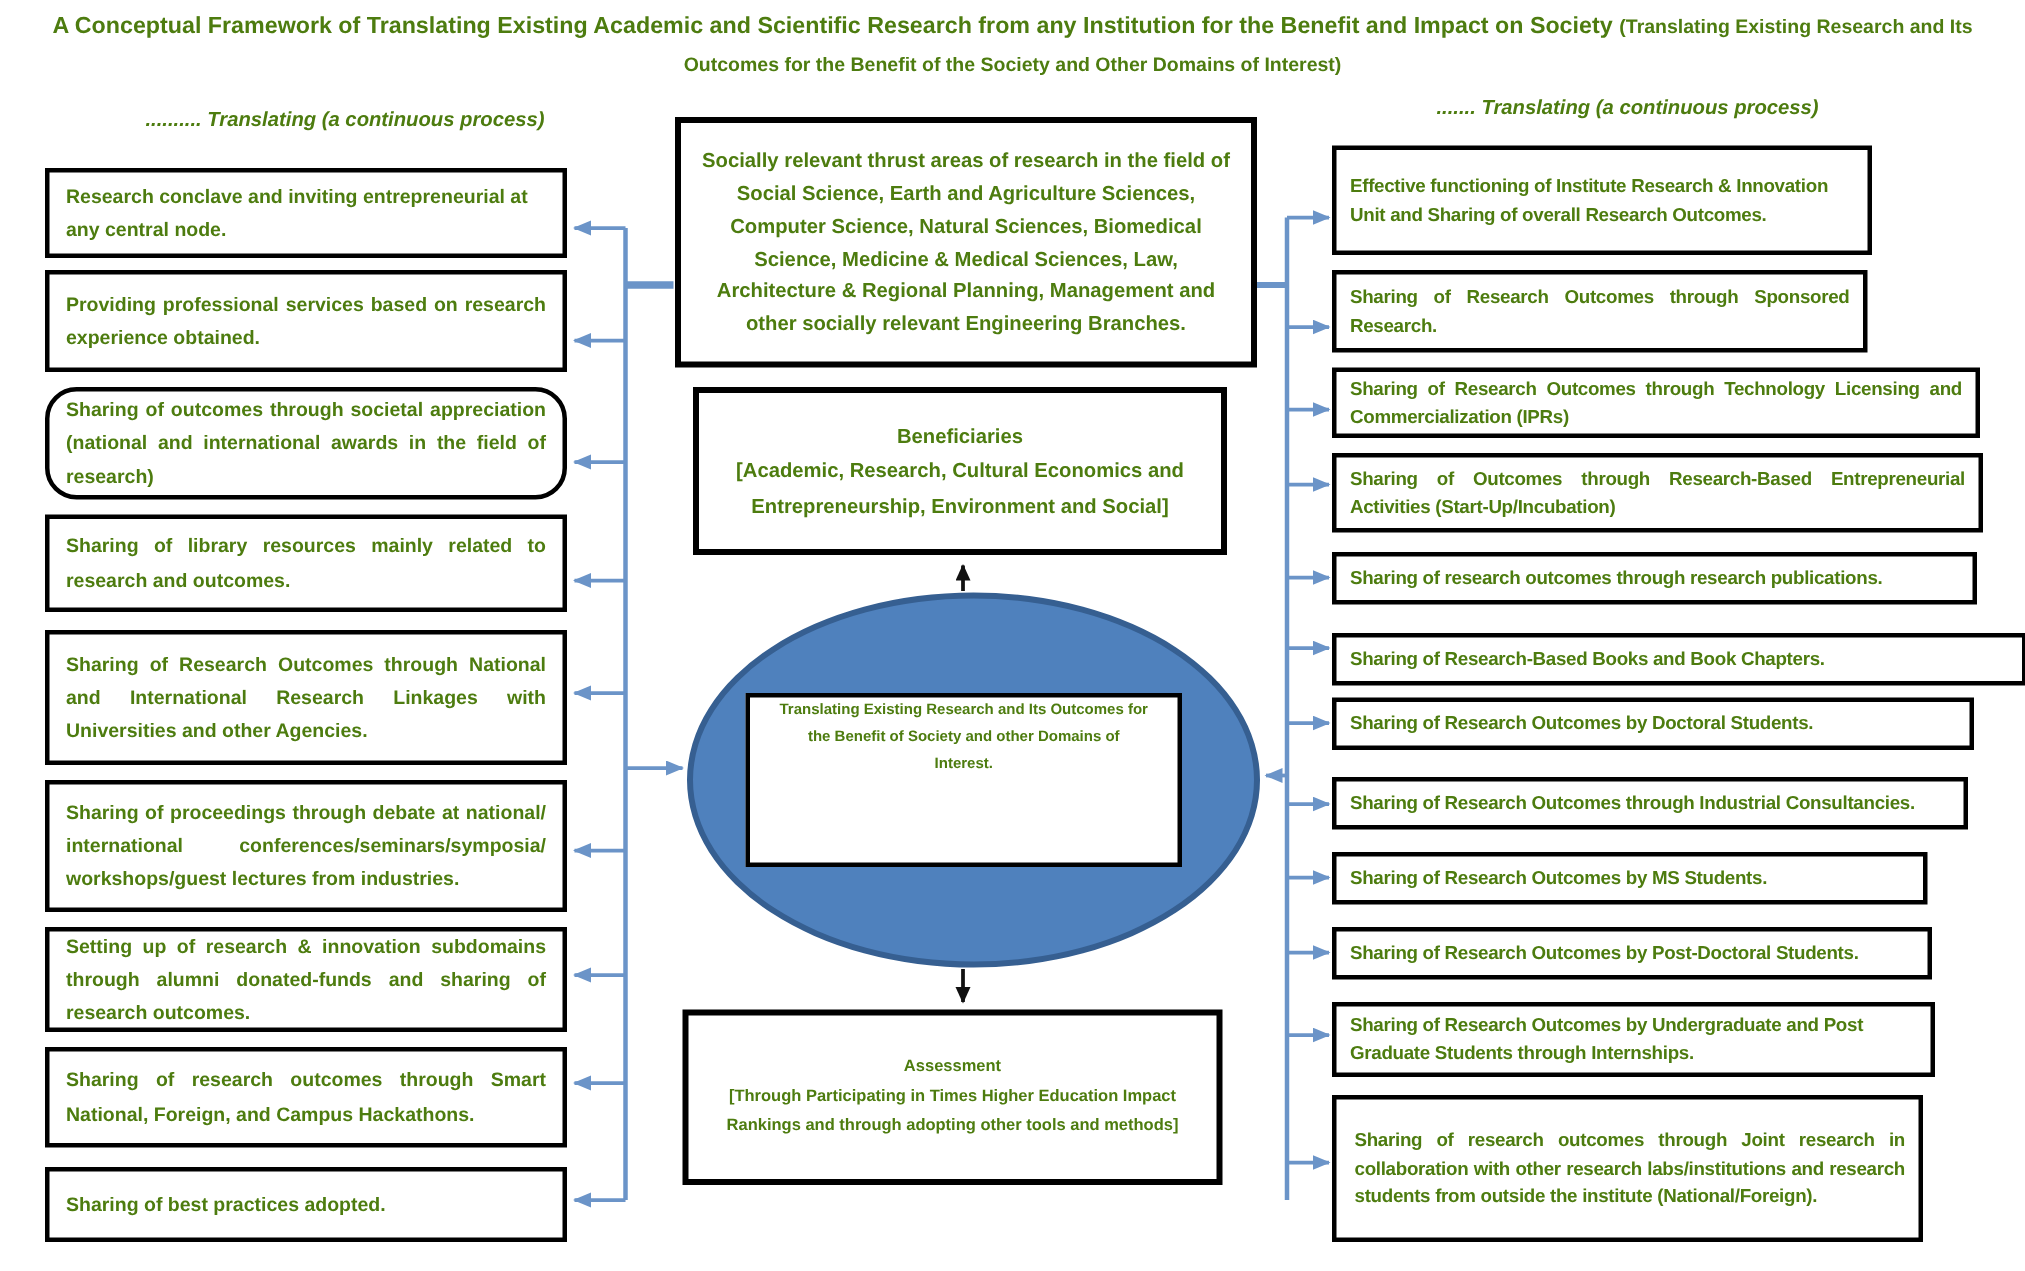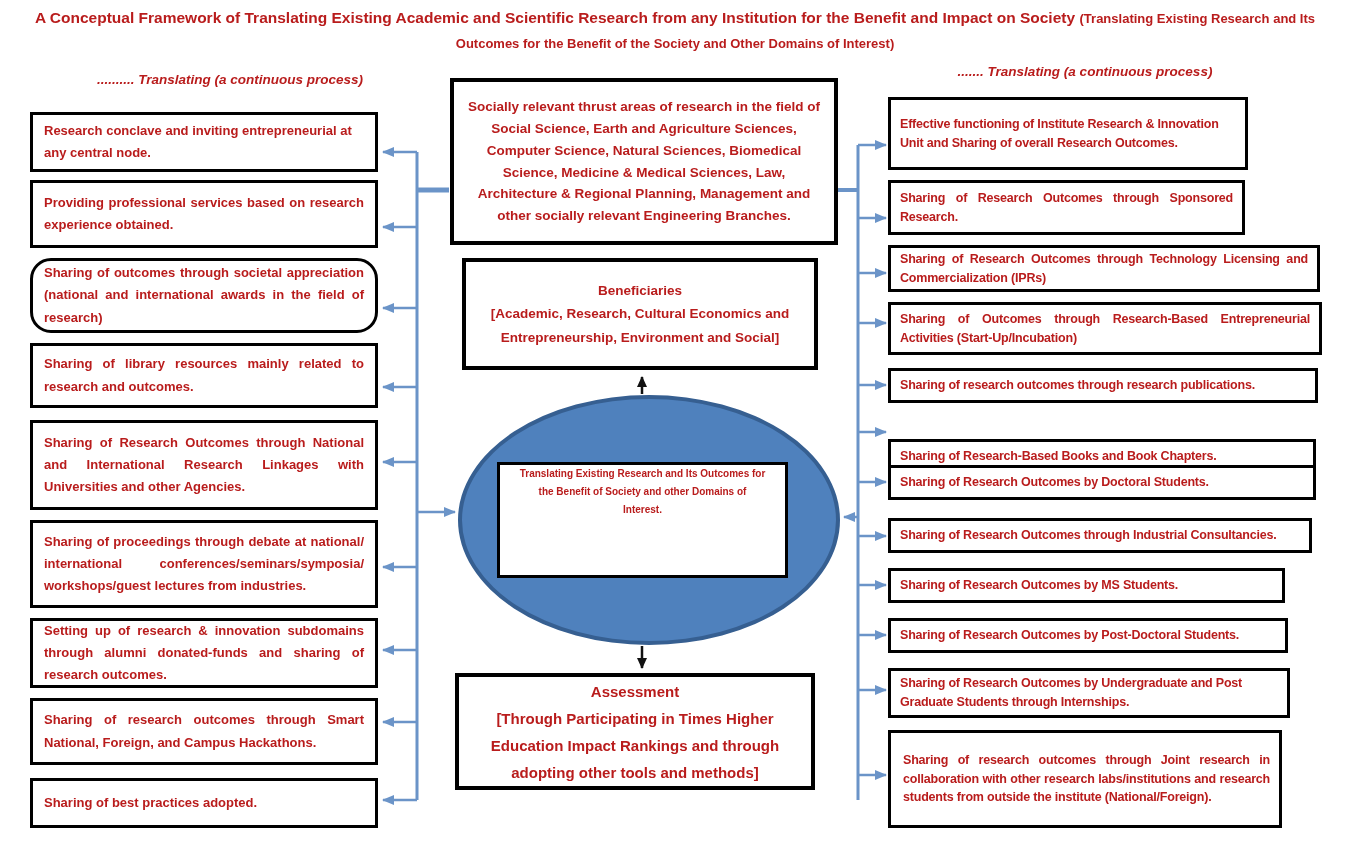--- a/index.html
+++ b/index.html
@@ -1,37 +1,37 @@
 <!DOCTYPE html>
 <html><head>
 <meta charset="utf-8">
 <style>
   html,body{margin:0;padding:0;background:#fff;}
   #canvas{
     position:relative;width:1350px;height:847px;background:#fff;overflow:hidden;
-    font-family:"Liberation Sans",sans-serif;font-weight:bold;color:#b91c1c;
+    font-family:"Liberation Sans",sans-serif;font-weight:bold;color:#4d7c0f;
   }
   #connectors{position:absolute;left:0;top:0;z-index:0;}
   .abs{position:absolute;z-index:1;box-sizing:border-box;}
   #title{left:18px;top:6px;width:1314px;text-align:center;line-height:1.55;}
   #title .main{font-size:15.5px;}
   #title .paren{font-size:13px;}
   .proc-label{font-size:13.5px;font-style:italic;text-align:center;}
   .box{
     background:#fff;border:3px solid #000;display:flex;align-items:center;
     overflow:hidden;
   }
   .box .txt{width:100%;}
   .lbox{left:30px;width:348px;font-size:13px;line-height:1.7;padding:3px 11px;text-align:justify;}
   .rbox{left:888px;font-size:12.5px;line-height:1.5;padding:2px 9px;text-align:justify;letter-spacing:-0.2px;}
   .rbox.one .txt{white-space:nowrap;}
   .cbox{border-width:4px;text-align:center;}
   #thrust-box{left:450px;top:78px;width:388px;height:167px;font-size:13.5px;line-height:1.62;padding:4px 8px;}
   #beneficiaries-box{left:462px;top:258px;width:356px;height:112px;font-size:13.5px;line-height:1.75;padding:2px 10px;}
-  #assessment-box{left:455px;top:673px;width:360px;height:117px;font-size:15px;line-height:1.8;padding:2px 10px;}
+  #assessment-box{left:455px;top:673px;width:360px;height:117px;font-size:11px;line-height:1.8;padding:2px 10px;}
   #core-ellipse{
     left:458px;top:395px;width:382px;height:250px;border-radius:50%;
     background:#4f81bd;border:4px solid #365f91;
   }
   #core-box{
     left:497px;top:462px;width:291px;height:116px;border:3px solid #000;background:#fff;
     display:flex;align-items:flex-start;text-align:center;font-size:10px;line-height:1.8;padding:0 19px;z-index:2;
   }
   #left-process-label{left:40px;top:72px;width:380px;}
   #right-process-label{left:930px;top:64px;width:310px;}
@@ -153,21 +153,21 @@
     </div>
   <div class="abs box rbox" style="top:245px;height:47px;width:432px;">
       <div class="txt">Sharing of Research Outcomes through Technology Licensing and Commercialization (IPRs)</div>
     </div>
   <div class="abs box rbox" style="top:302px;height:53px;width:434px;">
       <div class="txt">Sharing of Outcomes through Research-Based Entrepreneurial Activities (Start-Up/Incubation)</div>
     </div>
   <div class="abs box rbox one" style="top:368px;height:35px;width:430px;">
       <div class="txt">Sharing of research outcomes through research publications.</div>
     </div>
-  <div class="abs box rbox one" style="top:439px;height:35px;width:428px;">
+  <div class="abs box rbox one" style="top:422px;height:35px;width:463px;">
       <div class="txt">Sharing of Research-Based Books and Book Chapters.</div>
     </div>
   <div class="abs box rbox one" style="top:518px;height:35px;width:424px;">
       <div class="txt">Sharing of Research Outcomes through Industrial Consultancies.</div>
     </div>
   <div class="abs box rbox one" style="top:465px;height:35px;width:428px;">
       <div class="txt">Sharing of Research Outcomes by Doctoral Students.</div>
     </div>
   <div class="abs box rbox one" style="top:568px;height:35px;width:397px;">
       <div class="txt">Sharing of Research Outcomes by MS Students.</div>

